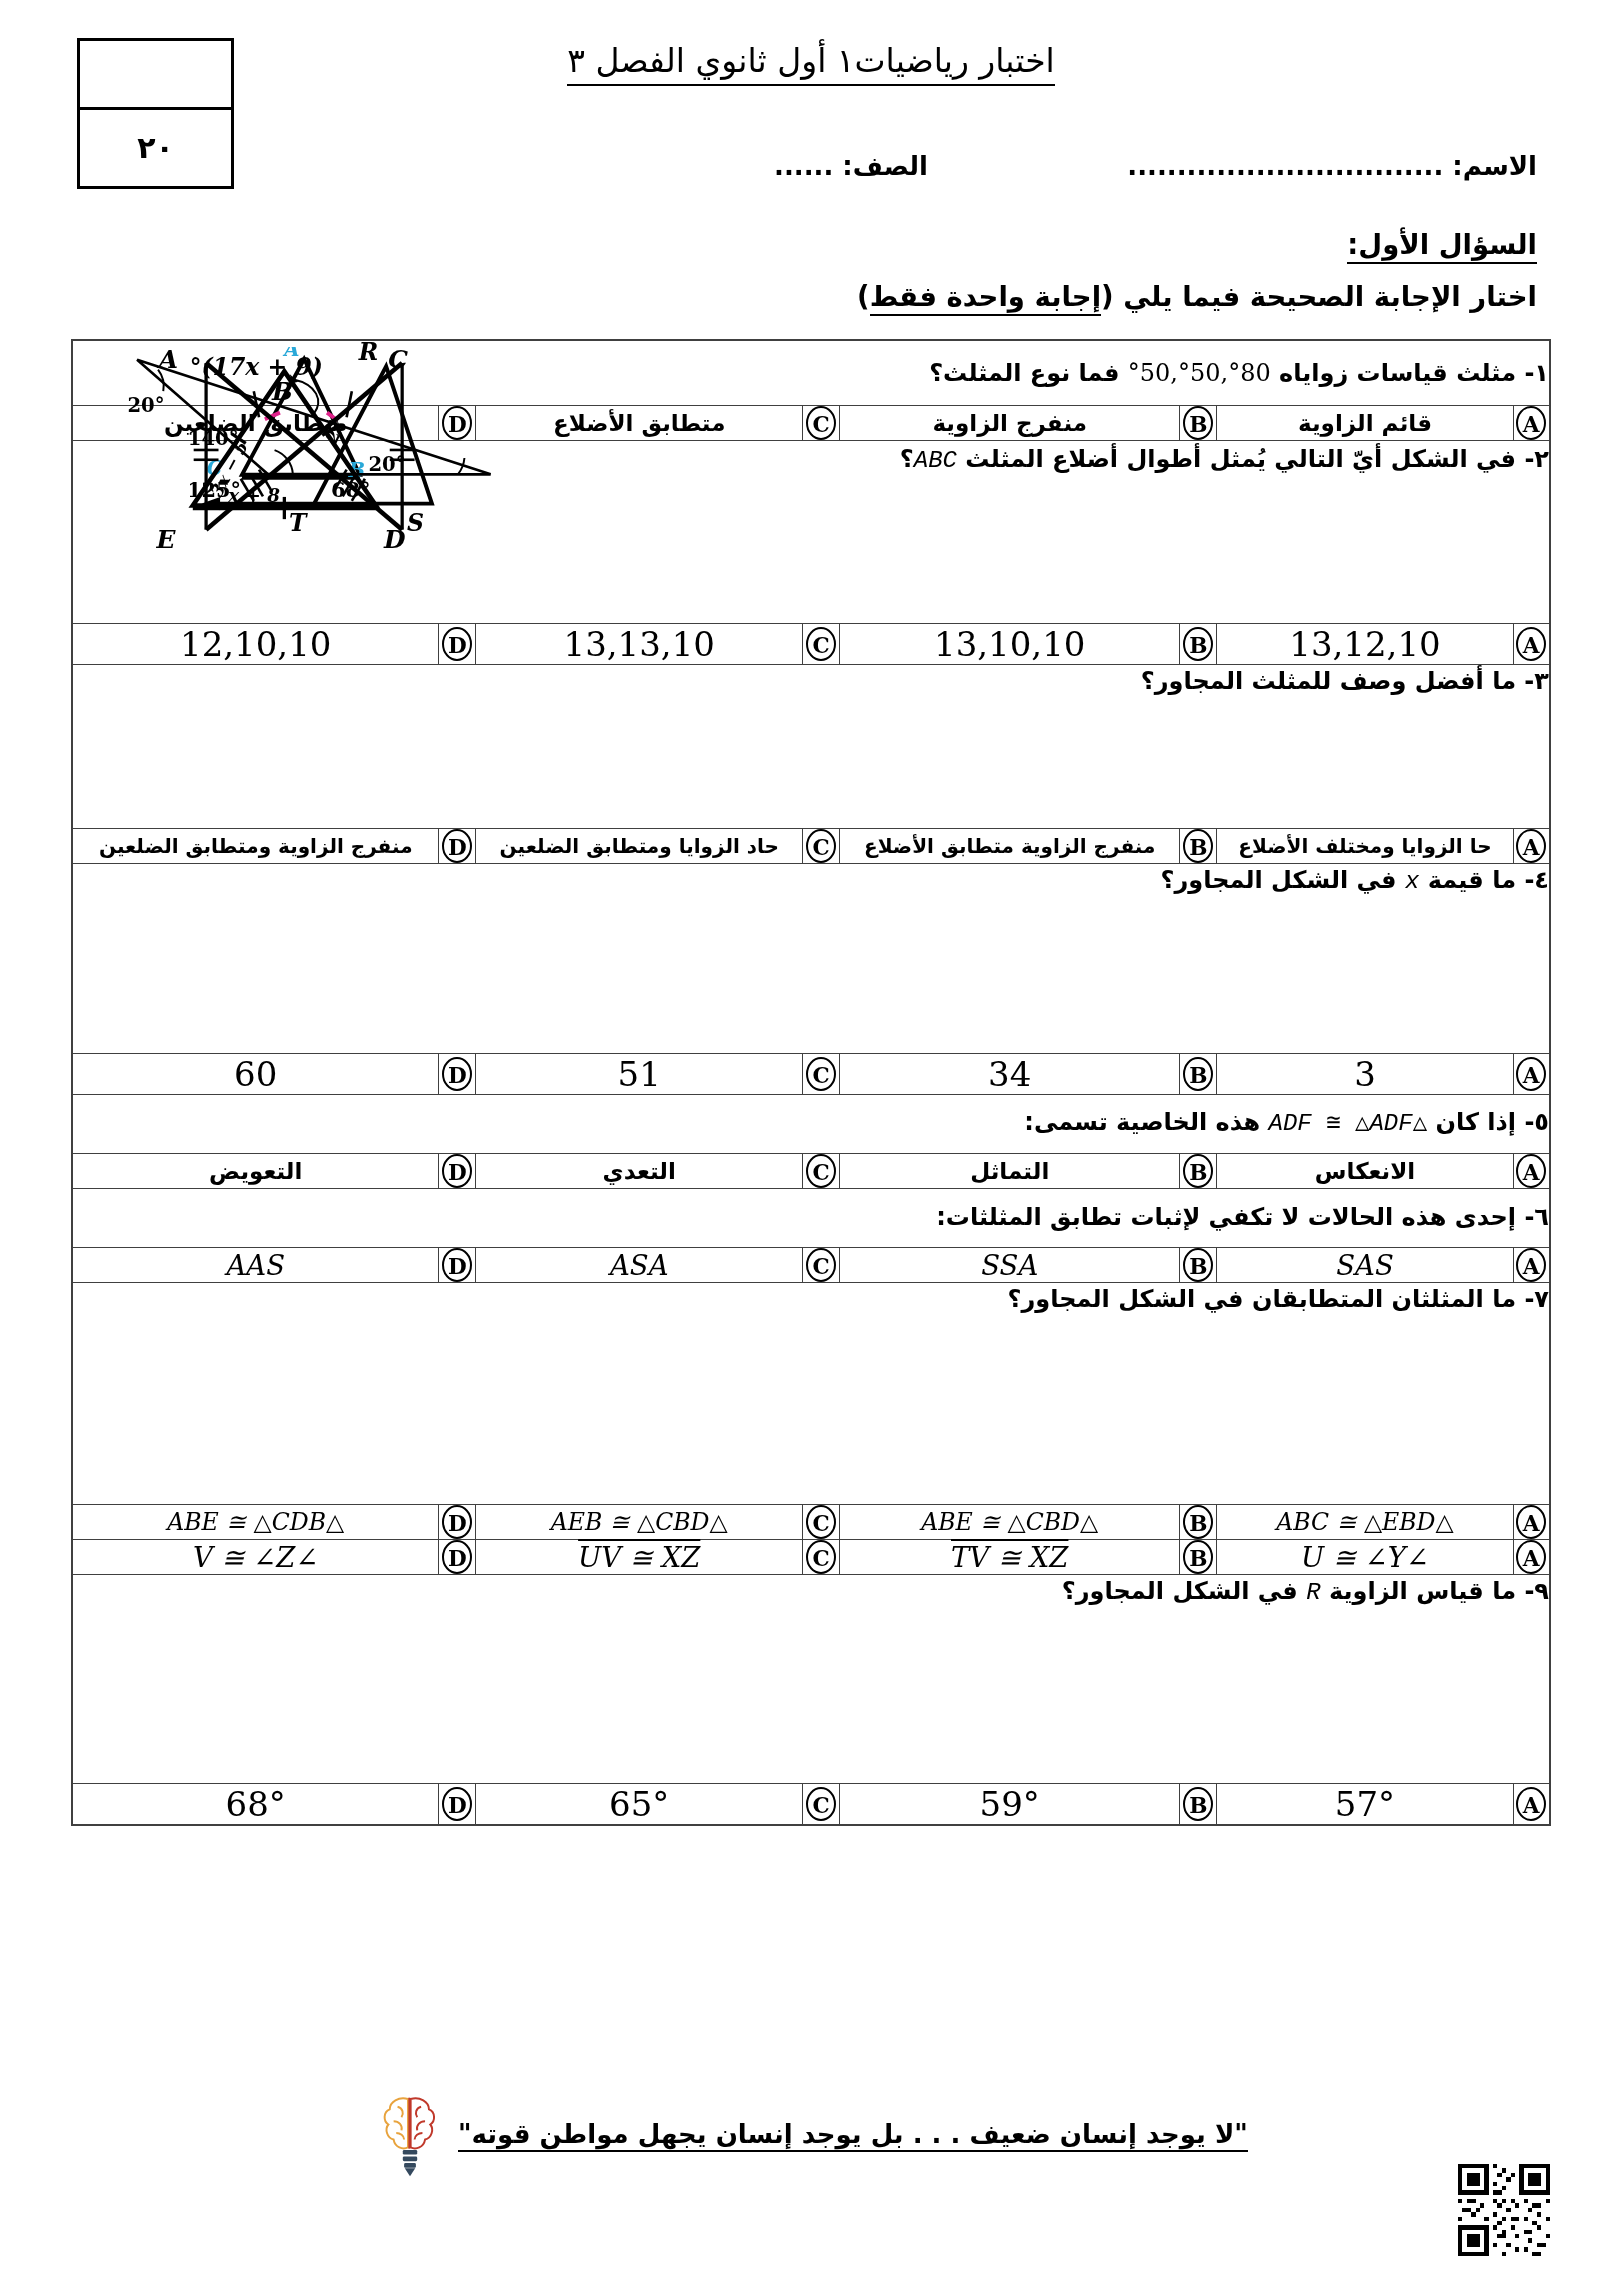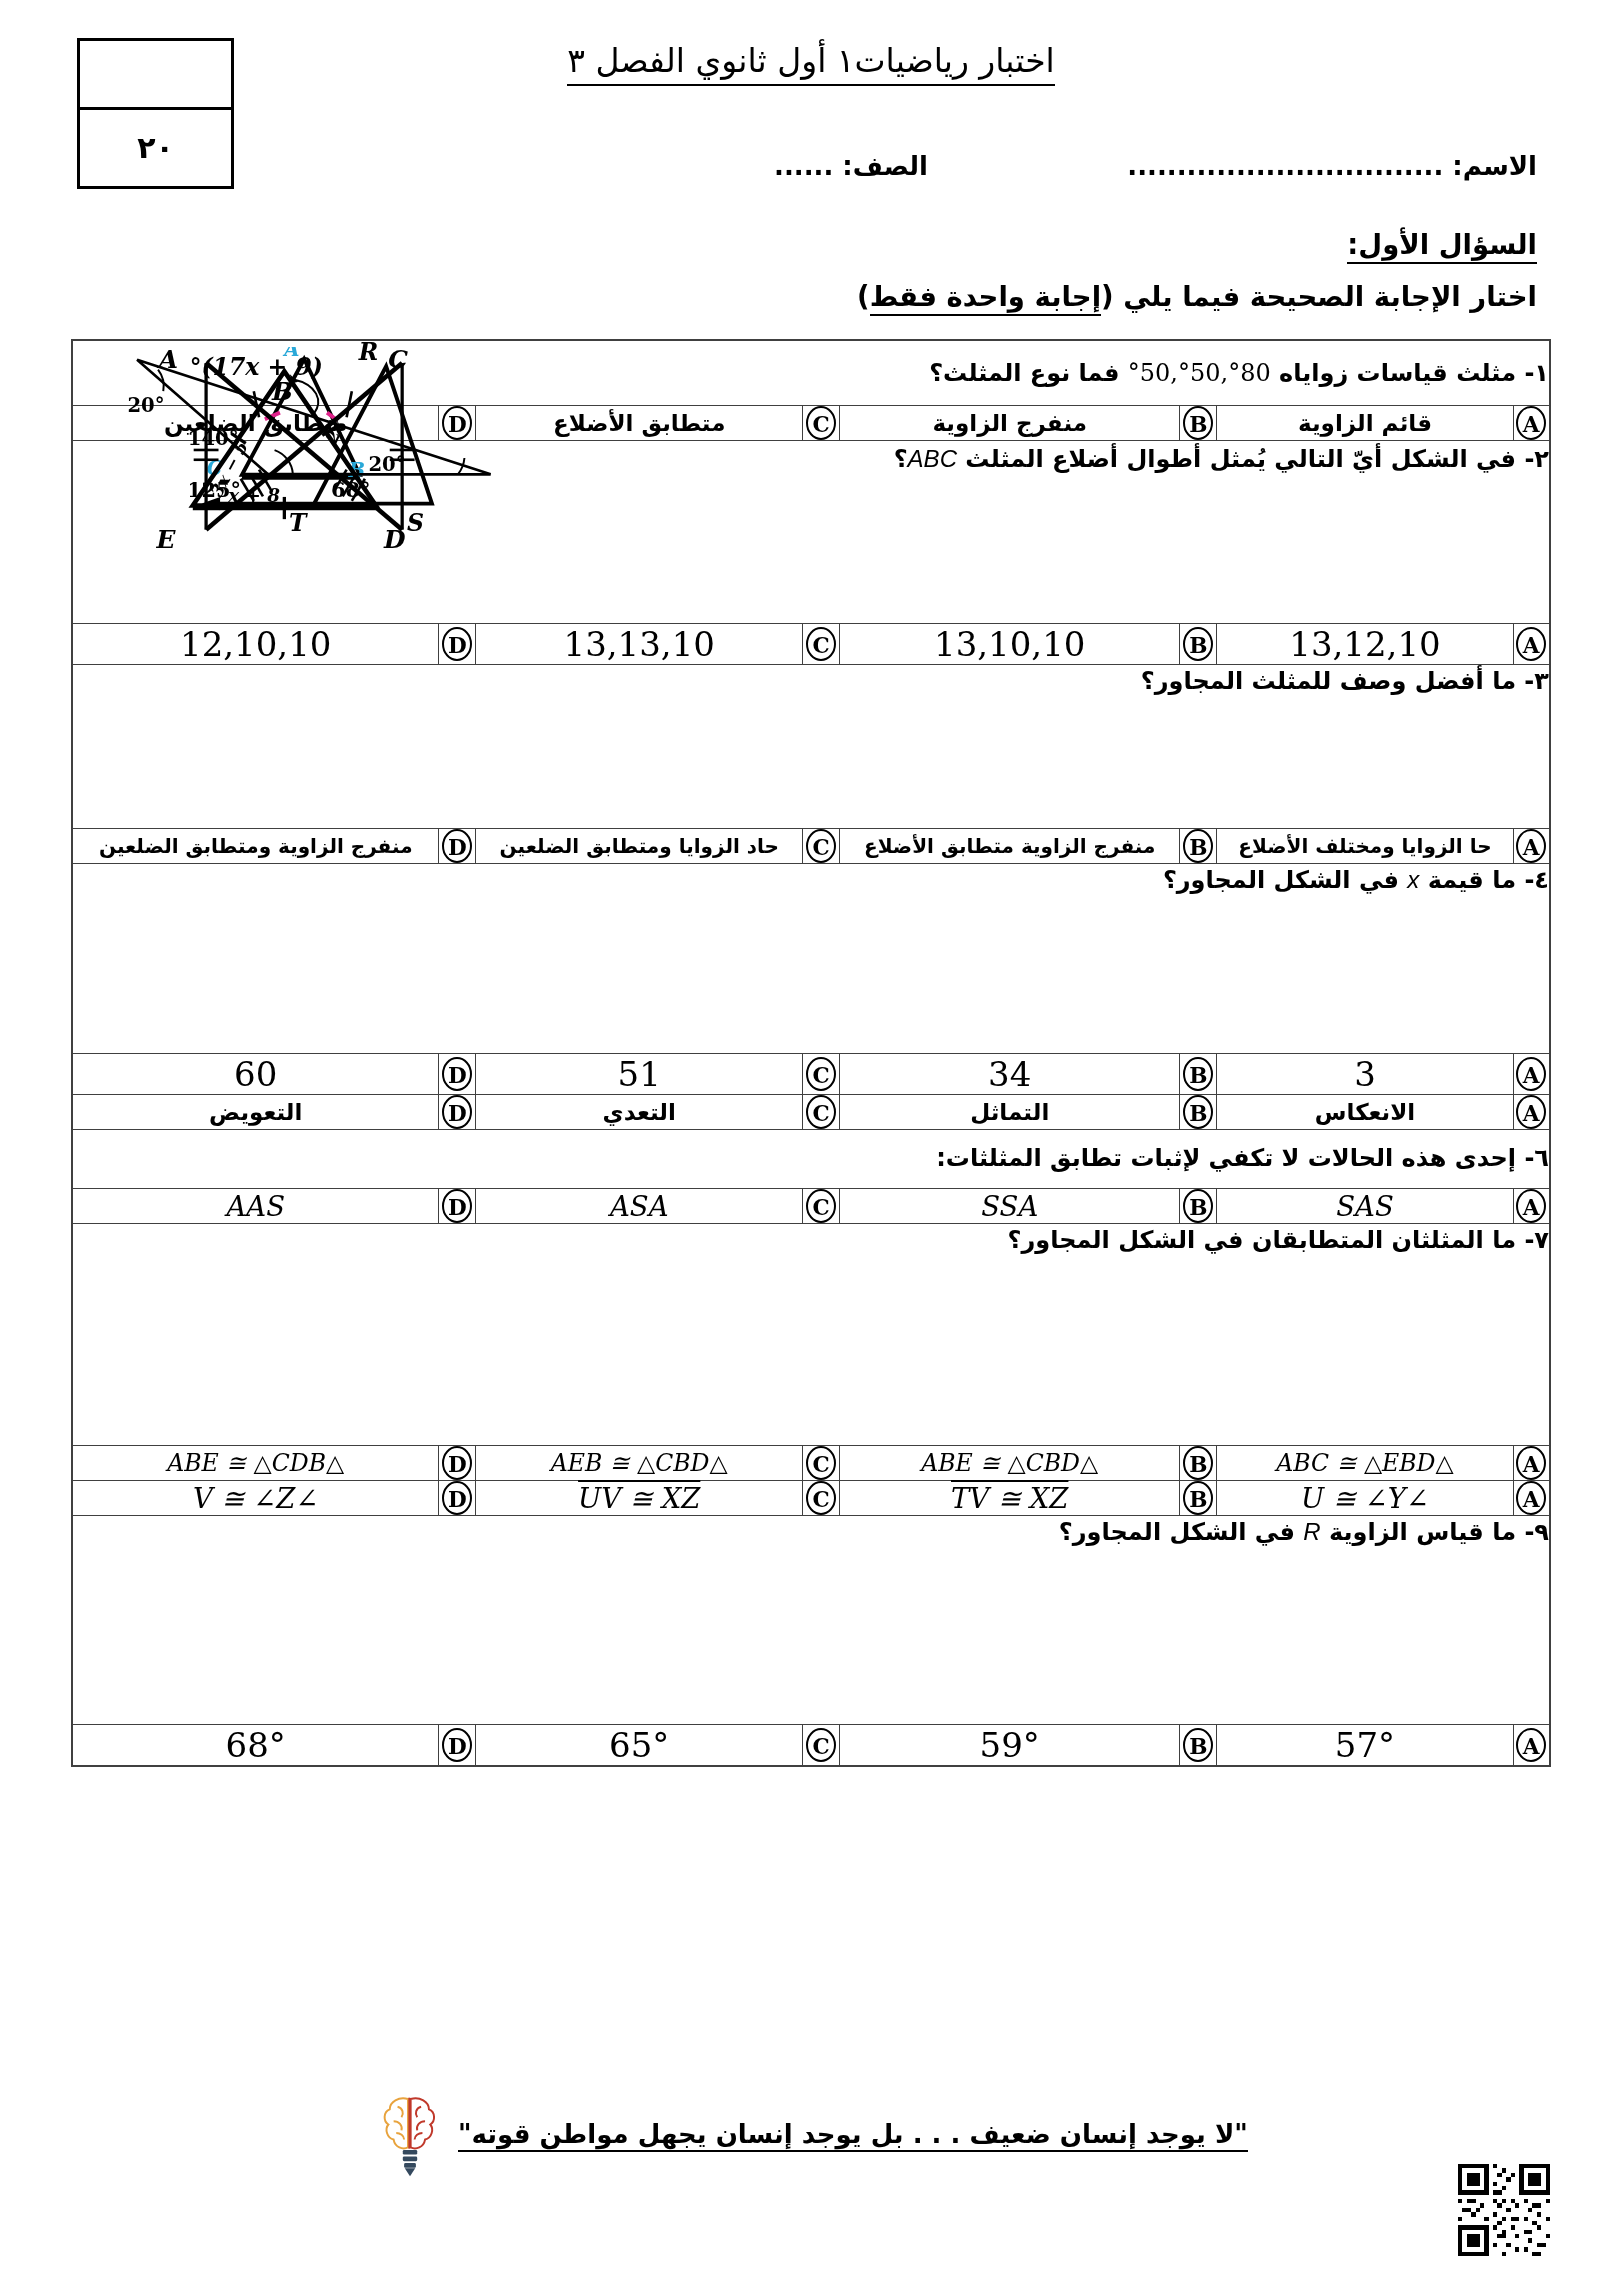--- a/index.html
+++ b/index.html
@@ -78,21 +78,21 @@
     vertical-align: middle;
   }
   .qtext-cell {
     text-align: right;
     padding: 10.5px 14.4px 10.5px 6.5px;
     font-size: 24px; font-weight: bold;
     font-family: "DejaVu Sans", sans-serif;
     direction: rtl;
     line-height: 1.35;
   }
-  .math { font-family: Liberation Sans, sans-serif; font-style: italic; font-weight: normal; }
+  .math { font-family: Liberation Mono, monospace; font-style: italic; font-weight: normal; }
   .mathn { font-family: "DejaVu Serif", serif; font-weight: normal; font-style: normal;}
 
   .opt-letter-cell {
     width: 37px;
     text-align: center;
     padding: 2.6px 0;
   }
   .letter-circle {
     display: inline-block;
     width: 30px; height: 34px;
@@ -275,20 +275,25 @@
         <td class="opt-letter-cell"><span class="letter-circle">A</span></td>
         <td class="opt-text-cell serif">3</td>
         <td class="opt-letter-cell"><span class="letter-circle">B</span></td>
         <td class="opt-text-cell serif">34</td>
         <td class="opt-letter-cell"><span class="letter-circle">C</span></td>
         <td class="opt-text-cell serif">51</td>
         <td class="opt-letter-cell"><span class="letter-circle">D</span></td>
         <td class="opt-text-cell serif">60</td>
       </tr>
 
+      <tr>
+        <td class="qtext-cell" colspan="8" style="height:59px">
+          <span>٥- إذا كان </span><span class="math">△ADF ≅ △ADF</span><span> هذه الخاصية تسمى:</span>
+        </td>
+      </tr>
       <tr>
         <td class="opt-letter-cell"><span class="letter-circle">A</span></td>
         <td class="opt-text-cell">الانعكاس</td>
         <td class="opt-letter-cell"><span class="letter-circle">B</span></td>
         <td class="opt-text-cell">التماثل</td>
         <td class="opt-letter-cell"><span class="letter-circle">C</span></td>
         <td class="opt-text-cell">التعدي</td>
         <td class="opt-letter-cell"><span class="letter-circle">D</span></td>
         <td class="opt-text-cell">التعويض</td>
       </tr>

